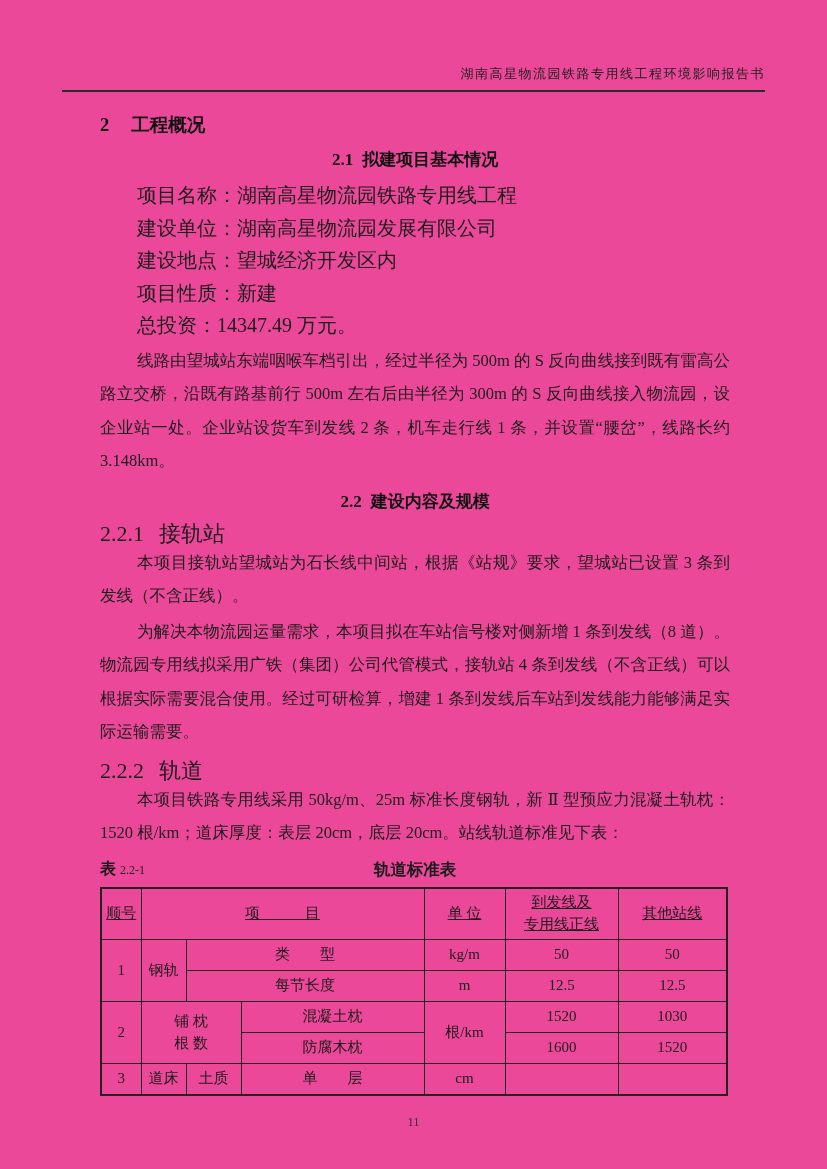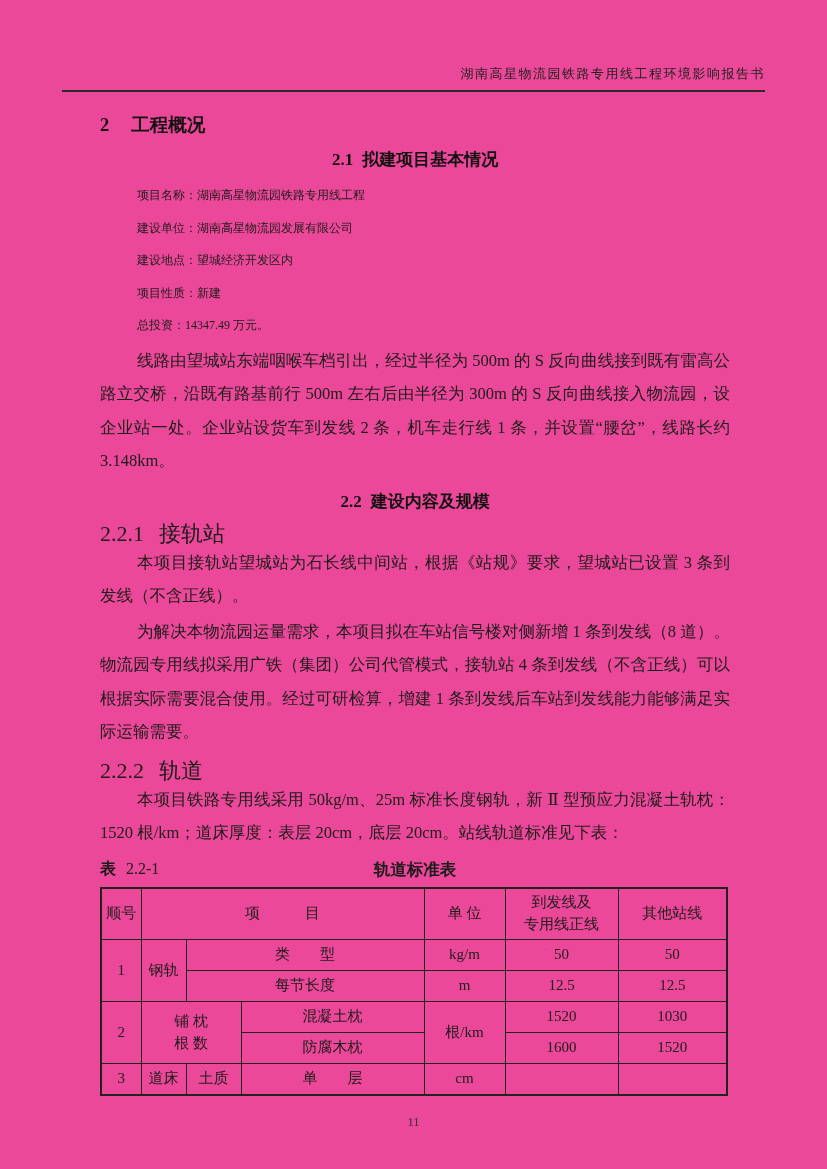--- a/index.html
+++ b/index.html
@@ -53,21 +53,21 @@
     margin: 12px 0 0 0;
     font-weight: normal;
     font-size: 22px;
     line-height: 20px;
   }
   .h-sub3 .num { margin-right: 15px; }
 
   .info-block { margin-top: 9px; }
   .info-line {
     padding-left: 37px;
-    font-size: 12px;
+    font-size: 20px;
     line-height: 32.5px;
   }
   p.body {
     margin: 2px 0 0 0;
     font-size: 16.5px;
     line-height: 33.5px;
     text-align: justify;
     text-indent: 37px;
   }
   
@@ -76,21 +76,21 @@
     margin-top: 7px;
     height: 24px;
     line-height: 24px;
   }
   .cap-label { position: absolute; left: 0; top: 0; }
   .cap-label .cap-cn {
     font-family: "Liberation Sans", "DejaVu Sans", sans-serif;
     font-weight: bold;
     font-size: 16px;
   }
-  .cap-label .cap-num { font-size: 16px; margin-left: 10px; }
+  .cap-label .cap-num { font-size: 12px; margin-left: 4px; }
   .cap-title {
     position: absolute; left: 0; right: 0; top: 0;
     text-align: center;
     font-family: "Liberation Sans", "DejaVu Sans", sans-serif;
     font-weight: bold;
     font-size: 16.5px;
   }
   
   table.track {
     margin-top: 6px;
@@ -103,21 +103,21 @@
     border: 1px solid #222;
     text-align: center;
     vertical-align: middle;
     white-space: pre-line;
     font-size: 15px;
     line-height: 1.45;
     padding: 0 2px;
     overflow: hidden;
   }
   table.track tr { height: 31px; }
-  table.track tr.tt-head { height: 52px; }
+  table.track tr.tt-head { height: 52px; text-decoration: underline; }
   
   .page-footer {
     position: absolute;
     top: 1115px;
     left: 0; right: 0;
     text-align: center;
     font-size: 12.5px;
     color: #333;
   }
 </style>

